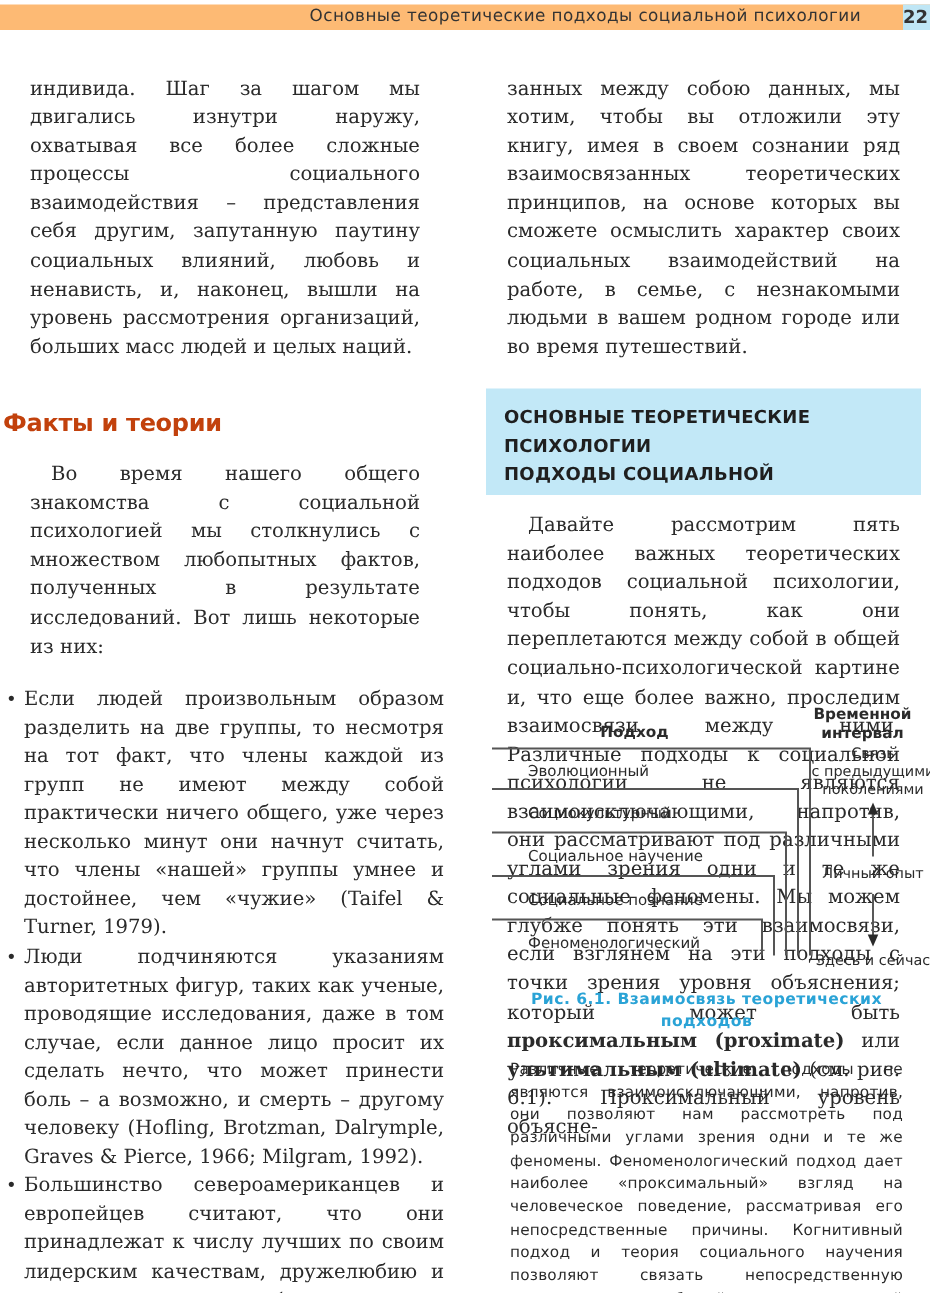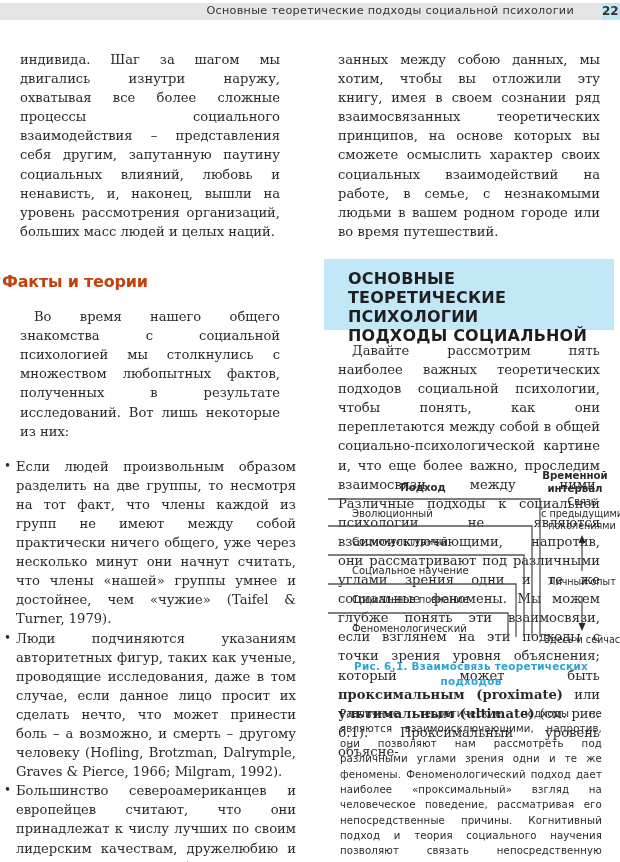--- a/index.html
+++ b/index.html
@@ -2,21 +2,21 @@
 <html><head>
   <meta charset="utf-8">
   <style>
     html, body { margin: 0; padding: 0; }
     body {
       width: 620px; height: 862px; overflow: hidden; background: #ffffff;
       position: relative; font-family: "DejaVu Serif", "Liberation Serif", serif; color: #2a2a2a;
     }
     .running-head {
       position: absolute; left: 0; top: 3px; width: 620px; height: 17px;
-      background: #e5e5e5;
+      background: #fdba74;
     }
     .running-head .title {
       position: absolute; right: 46px; top: 1px;
       font-family: "DejaVu Sans", sans-serif; font-size: 11.2px; letter-spacing: 0.3px; color: #333;
     }
     .running-head .page-num {
       position: absolute; right: 0; top: 0; width: 18px; height: 17px;
       background: #bfe6f5; font-family: "DejaVu Sans", sans-serif; font-weight: bold;
       font-size: 12px; text-align: center; line-height: 17px; color: #333;
     }
@@ -27,22 +27,22 @@
     .indent { text-indent: 14px; }
     .section-title {
       font-family: "DejaVu Sans", sans-serif; font-weight: bold; color: #c2410c;
       font-size: 16px; margin: 31px 0 14px -2px; letter-spacing: -0.2px;
     }
     ul.facts { list-style: none; margin: 0; padding: 0; }
     ul.facts li { position: relative; padding-left: 12px; text-align: justify; }
     ul.facts li::before { content: "•"; position: absolute; left: 0; top: 0; font-size: 12px; }
     .section-box {
       margin-top: 18px; margin-left: 2px; width: 290px; height: 71px; background: #c2e8f7;
-      box-sizing: border-box; padding: 10px 0 0 24px;
-      font-family: "DejaVu Sans", sans-serif; font-weight: bold; font-size: 16px;
+      box-sizing: border-box; padding: 10px 0 0 12px;
+      font-family: "DejaVu Sans", sans-serif; font-weight: bold; font-size: 12px;
       line-height: 19px; color: #1f1f1f; letter-spacing: 0.2px;
     }
     .box-line { display: block; }
     .right-para { margin-top: 11px; }
     .bold { font-weight: bold; }
     .figure { position: absolute; left: 320px; top: 465px; width: 300px; height: 190px; font-family: "DejaVu Sans", sans-serif; }
     .figure svg text { font-family: "DejaVu Sans", sans-serif; }
     .caption {
       position: absolute; left: 324px; top: 659px; width: 294px;
       font-family: "DejaVu Sans", sans-serif; font-size: 10.2px; line-height: 15.3px; color: #2a2a2a;

